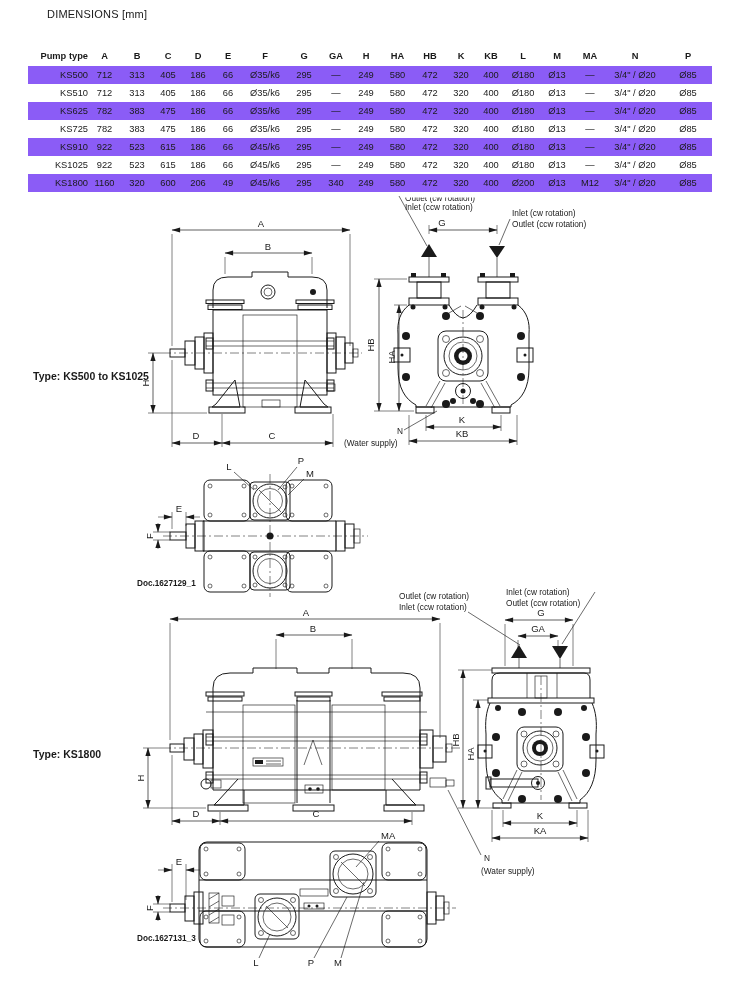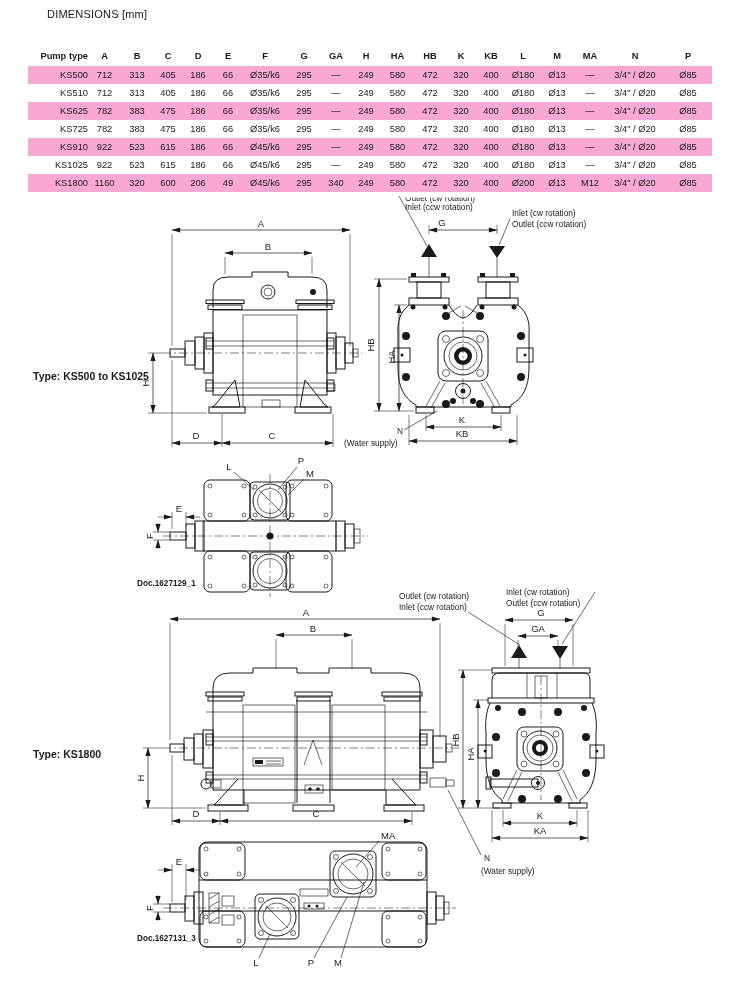--- a/index.html
+++ b/index.html
@@ -2,21 +2,21 @@
 <html><head>
 <meta charset="utf-8">
 <style>
   html,body{margin:0;padding:0;background:#fff;}
   body{width:730px;height:984px;position:relative;font-family:"Liberation Sans",sans-serif;color:#1a1a1a;overflow:hidden;}
   .title{position:absolute;left:47px;top:8px;font-size:11px;font-weight:normal;letter-spacing:.2px;}
   table.dims{position:absolute;left:28px;top:46px;width:684px;border-collapse:collapse;table-layout:fixed;font-size:9.3px;}
   table.dims th{font-weight:bold;text-align:center;height:20px;padding:0;vertical-align:middle;}
   table.dims td{text-align:center;height:18px;padding:0;vertical-align:middle;}
   table.dims th.left,table.dims td.left{text-align:right;padding-left:5px;}
-  table.dims tr.alt{background:#f9a8d4;}
+  table.dims tr.alt{background:#8b5cf6;}
   svg{position:absolute;left:0;top:0;}
   .o{fill:none;stroke:#1a1a1a;stroke-width:1;}
   .o2{fill:none;stroke:#1a1a1a;stroke-width:.65;}
   .f{fill:#1a1a1a;stroke:none;}
   .w{fill:#fff;stroke:none;}
   .dl{stroke:#1a1a1a;stroke-width:.7;fill:none;marker-start:url(#ar);marker-end:url(#ar);}
   .de{stroke:#1a1a1a;stroke-width:.55;fill:none;}
   .cl{stroke:#1a1a1a;stroke-width:.55;fill:none;stroke-dasharray:9 3 2 3;}
   .ld{stroke:#1a1a1a;stroke-width:.65;fill:none;}
   text{fill:#1a1a1a;font-family:"Liberation Sans",sans-serif;}

